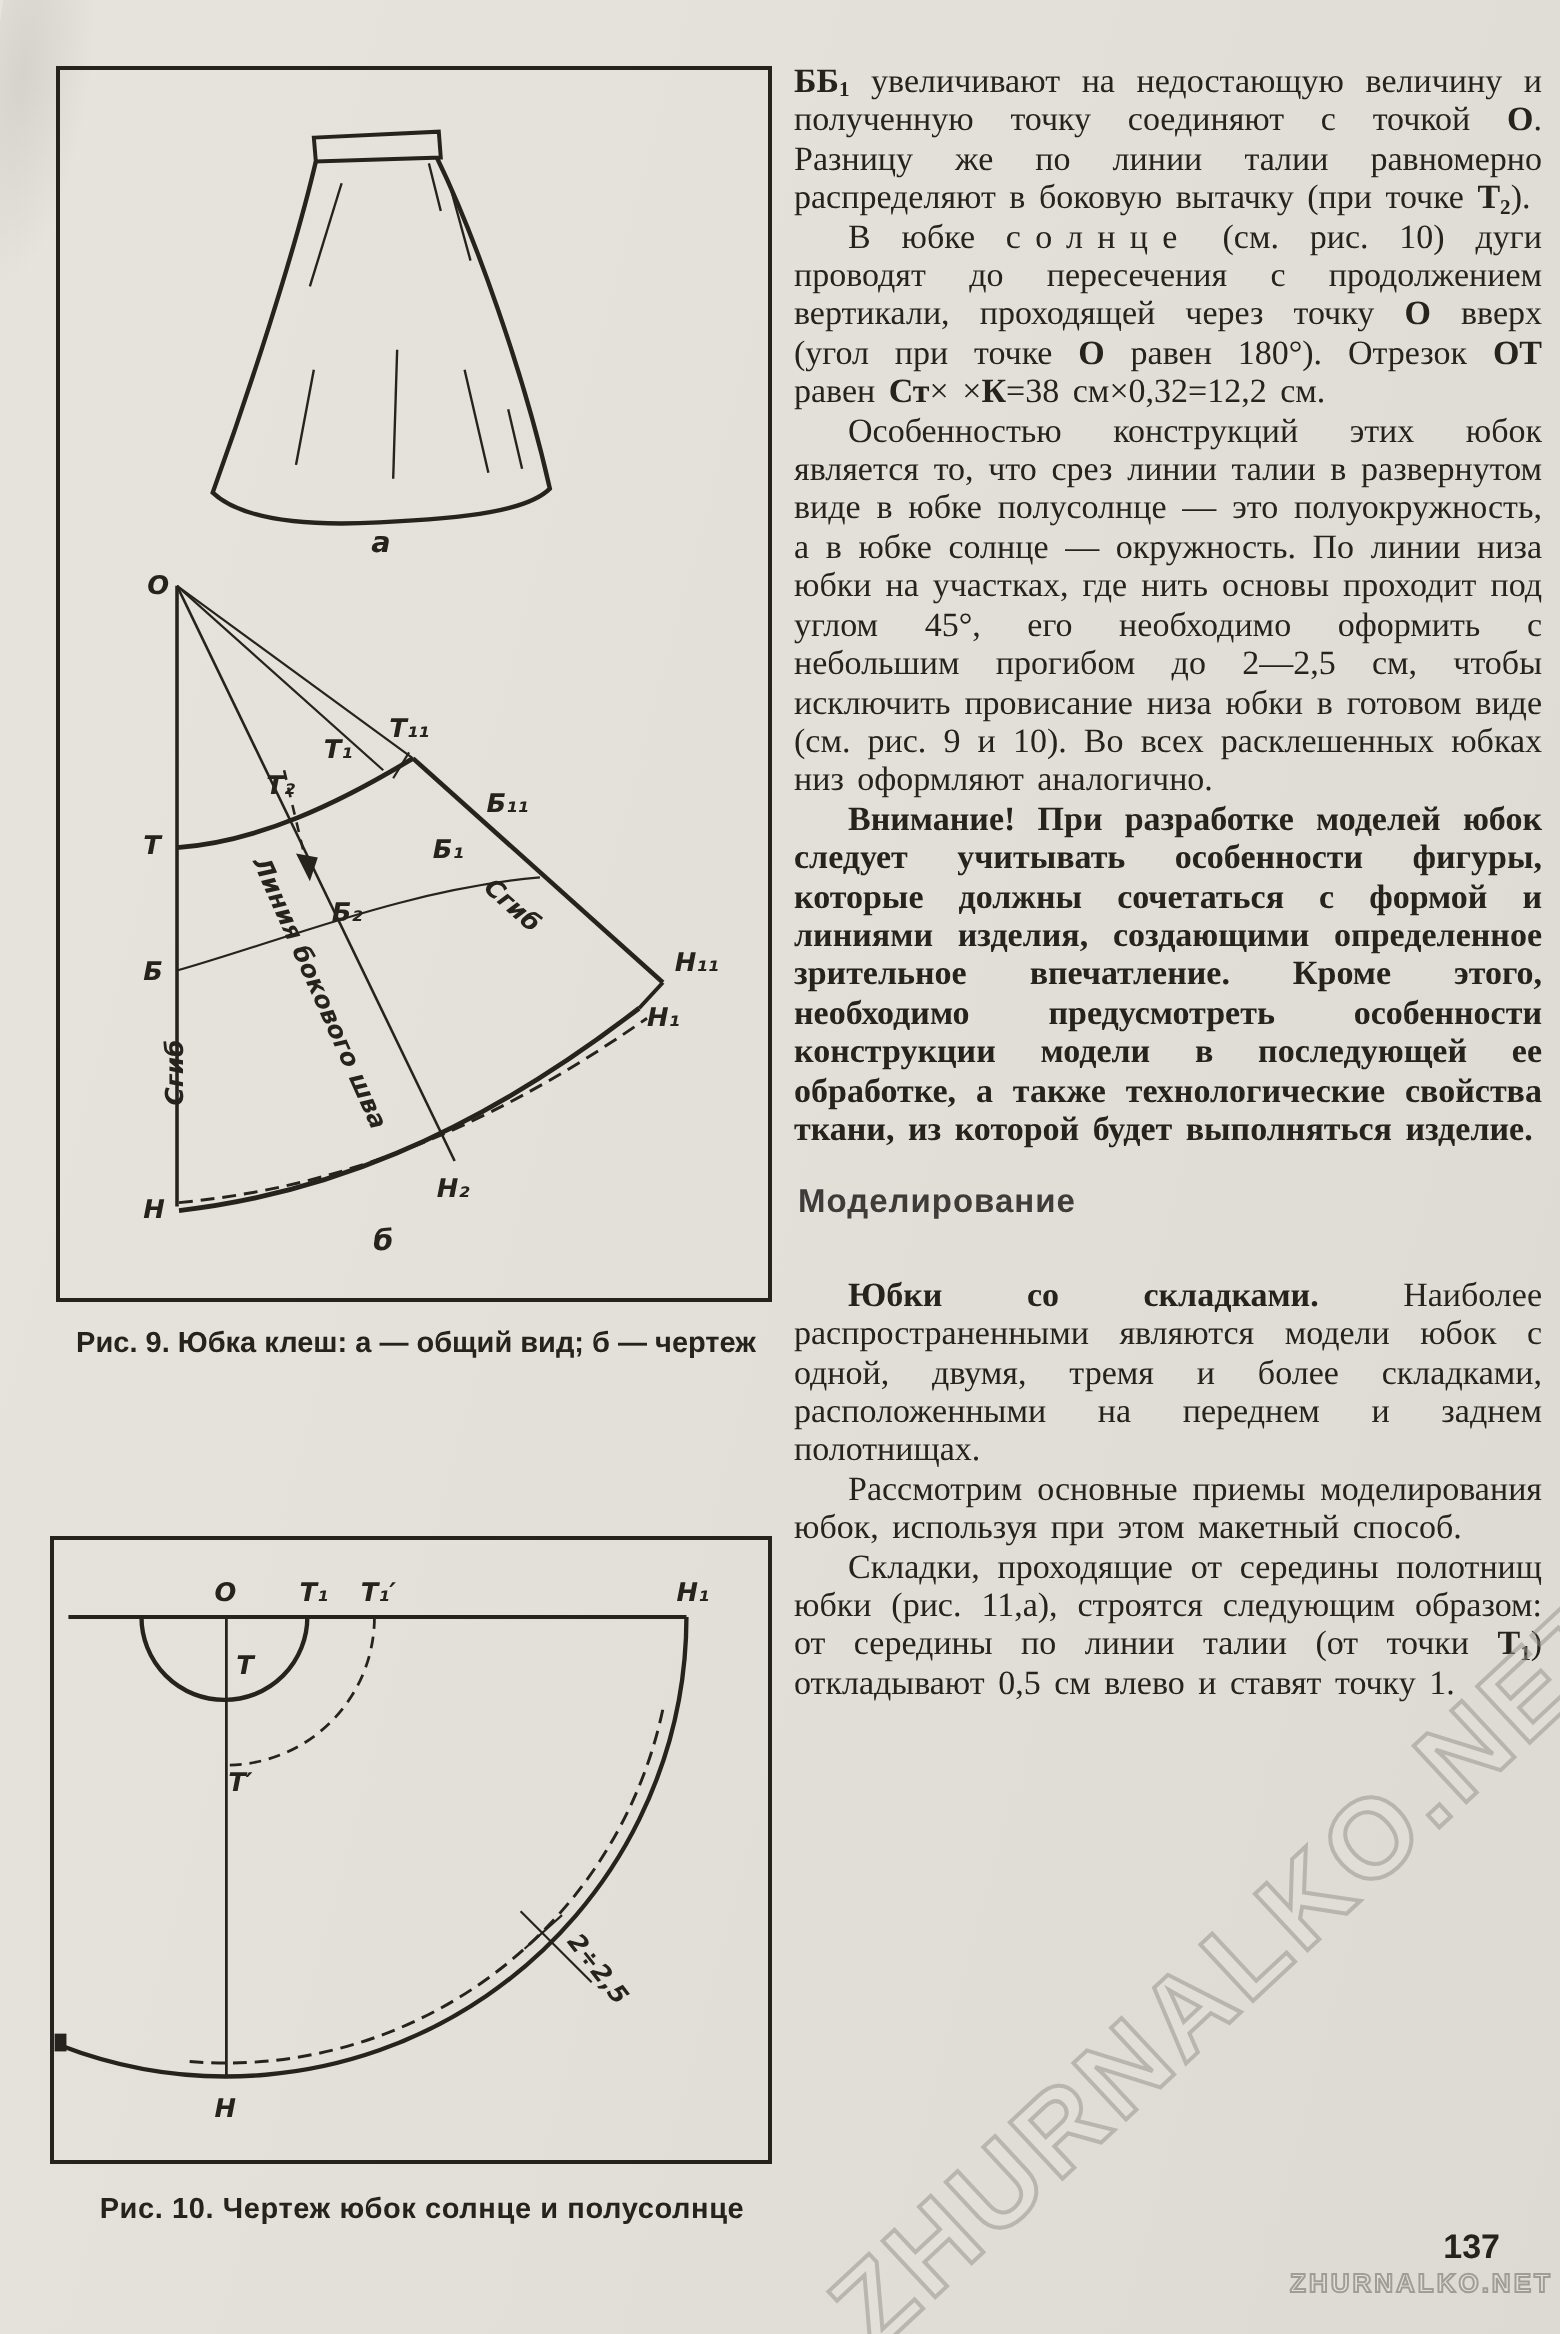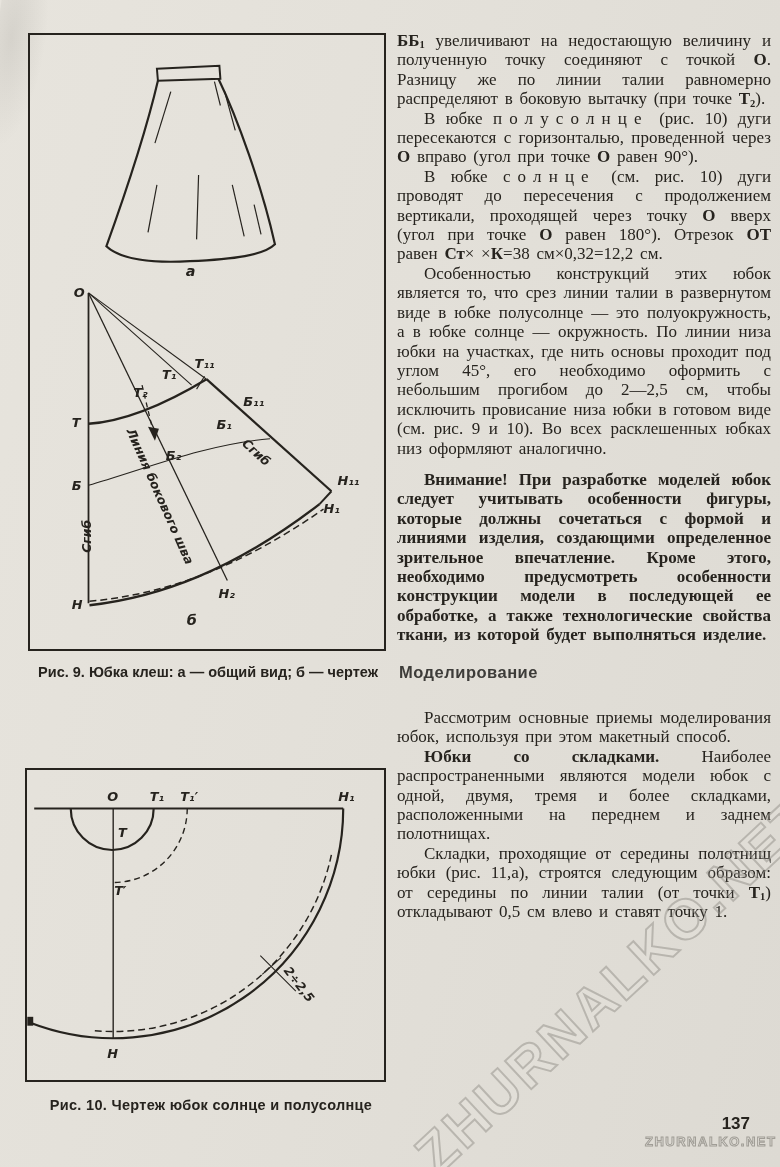--- a/index.html
+++ b/index.html
@@ -27,21 +27,21 @@
   #fig10-caption{left:37px; top:1097px; width:348px; letter-spacing:.3px;}
   .fig-caption .b{font-weight:800;}
 
   .article{
     position:absolute; left:397px; top:31px; width:374px;
     font-size:17px; line-height:19.4px; text-align:justify; text-align-last:left;
     word-spacing:2.5px;
   }
   .body-p{margin:0; text-indent:27px;}
   .body-p.noindent{text-indent:0;font-family:Liberation Serif, serif;}
-  .body-p.allbold{font-weight:700;margin-top:12px;}
+  .body-p.allbold{font-weight:700;}
   .b{font-weight:700;}
   .sp{letter-spacing:.42em;}
   .article sub{font-size:.62em; line-height:0; position:relative; top:.22em; vertical-align:baseline;}
   .section-heading{
     margin:18px 0 26px 2px; font-family:"Liberation Sans",sans-serif;
     font-weight:700; font-size:16.5px; letter-spacing:.5px; color:#3d3c39; text-align:left;
   }
 
   .page-number{
     position:absolute; right:30px; top:1114px;
@@ -149,27 +149,26 @@
       <text class="lbl" x="92" y="68">Т</text>
       <text class="lbl" x="88" y="127">Т′</text>
       <text class="lbl" x="81" y="292">Н</text>
       <text class="lbl-small" x="256" y="198" transform="rotate(52 252 204)">2÷2,5</text>
     </svg>
   </div>
   <div class="fig-caption" id="fig10-caption"><span class="b">Рис. 10.</span><span class=""> Чертеж юбок солнце и полусолнце</span></div>
 
   <div class="article">
       <p class="body-p noindent"><span class="b">ББ</span><sub class="b">1</sub><span class=""> увеличивают на недостающую величину и полученную точку соединяют с точкой </span><span class="b">О</span><span class="">. Разницу же по линии талии равномерно распределяют в боковую вытачку (при точке </span><span class="b">Т</span><sub class="b">2</sub><span class="">).</span></p>
-      <p class="body-p"><span class="">В юбке </span><span class=" sp">полусолнце</span><span class=""> (рис. 10) дуги пересекаются с горизонталью, проведенной через </span><span class="b">О</span><span class=""> вправо (угол при точке </span><span class="b">О</span><span class=""> равен 90°).</span></p>
       <p class="body-p"><span class="">В юбке </span><span class=" sp">солнце</span><span class=""> (см. рис. 10) дуги проводят до пересечения с продолжением вертикали, проходящей через точку </span><span class="b">О</span><span class=""> вверх (угол при точке </span><span class="b">О</span><span class=""> равен 180°). Отрезок </span><span class="b">ОТ</span><span class=""> равен </span><span class="b">Ст</span><span class="">× ×</span><span class="b">К</span><span class="">=38 см×0,32=12,2 см.</span></p>
       <p class="body-p"><span class="">Особенностью конструкций этих юбок является то, что срез линии талии в развернутом виде в юбке полусолнце — это полуокружность, а в юбке солнце — окружность. По линии низа юбки на участках, где нить основы проходит под углом 45°, его необходимо оформить с небольшим прогибом до 2—2,5 см, чтобы исключить провисание низа юбки в готовом виде (см. рис. 9 и 10). Во всех расклешенных юбках низ оформляют аналогично.</span></p>
       <p class="body-p allbold"><span class="">Внимание! При разработке моделей юбок следует учитывать особенности фигуры, которые должны сочетаться с формой и линиями изделия, создающими определенное зрительное впечатление. Кроме этого, необходимо предусмотреть особенности конструкции модели в последующей ее обработке, а также технологические свойства ткани, из которой будет выполняться изделие.</span></p>
       <div class="section-heading">Моделирование</div>
+      <p class="body-p"><span class="b">Юбки со складками.</span><span class=""> Наиболее распространенными являются модели юбок с одной, двумя, тремя и более складками, расположенными на переднем и заднем полотнищах.</span></p>
       <p class="body-p"><span class="">Рассмотрим основные приемы моделирования юбок, используя при этом макетный способ.</span></p>
-      <p class="body-p"><span class="b">Юбки со складками.</span><span class=""> Наиболее распространенными являются модели юбок с одной, двумя, тремя и более складками, расположенными на переднем и заднем полотнищах.</span></p>
       <p class="body-p"><span class="">Складки, проходящие от середины полотнищ юбки (рис. 11,а), строятся следующим образом: от середины по линии талии (от точки </span><span class="b">Т</span><sub class="b">1</sub><span class="">) откладывают 0,5 см влево и ставят точку 1.</span></p>
     </div>
 
   <div class="page-number">137</div>
 
   <div class="wm-diagonal">ZHURNALKO.NET</div>
   <div class="wm-corner">ZHURNALKO.NET</div>
 
 </div>
 

